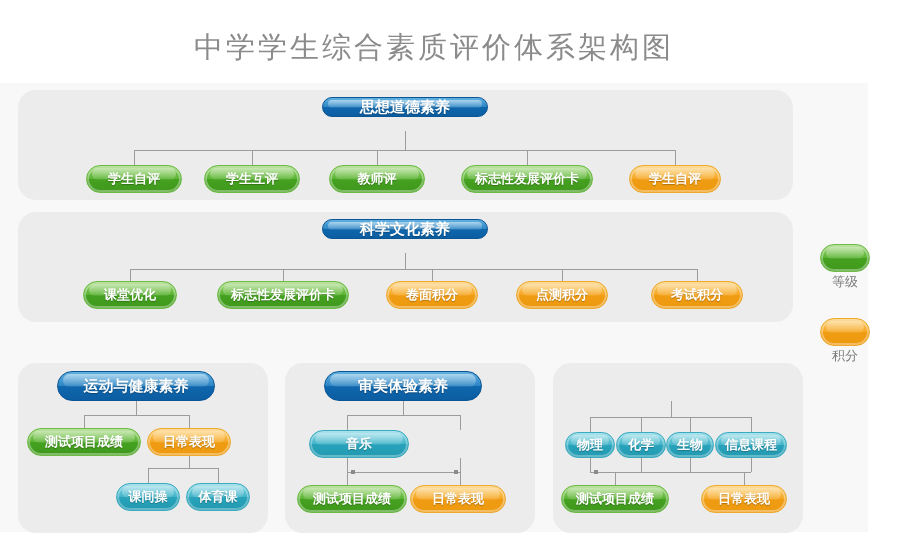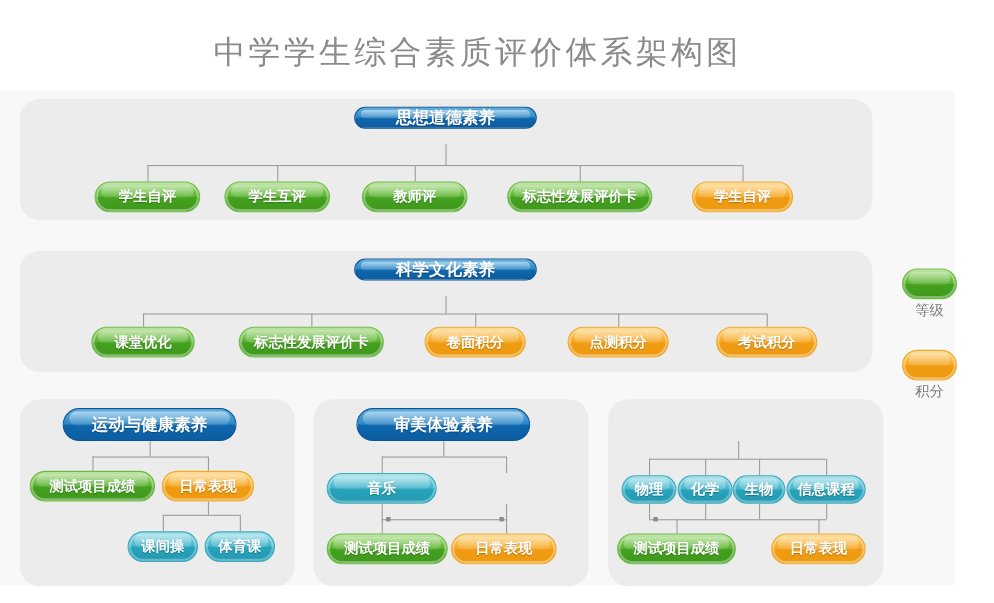--- a/index.html
+++ b/index.html
@@ -54,21 +54,21 @@
   <i class="vl" style="left:509px;top:60px;height:15px"></i>
   <i class="vl" style="left:657px;top:60px;height:15px"></i>
   <div class="pill root blue" style="left:304px;top:7px;width:166px">思想道德素养</div>
   <div class="pill child green" style="left:68px;top:75px;width:96px">学生自评</div>
   <div class="pill child green" style="left:186px;top:75px;width:96px">学生互评</div>
   <div class="pill child green" style="left:311px;top:75px;width:96px">教师评</div>
   <div class="pill child green" style="left:443px;top:75px;width:132px">标志性发展评价卡</div>
   <div class="pill child orange" style="left:611px;top:75px;width:92px">学生自评</div>
 </section>
 
-<section class="panel" style="left:18px;top:228px;width:775px;height:110px">
+<section class="panel" style="left:18px;top:212px;width:775px;height:110px">
   <i class="vl" style="left:387px;top:41px;height:16px"></i>
   <i class="hl" style="left:112px;top:57px;width:567px"></i>
   <i class="vl" style="left:112px;top:57px;height:12px"></i>
   <i class="vl" style="left:265px;top:57px;height:12px"></i>
   <i class="vl" style="left:414px;top:57px;height:12px"></i>
   <i class="vl" style="left:544px;top:57px;height:12px"></i>
   <i class="vl" style="left:679px;top:57px;height:12px"></i>
   <div class="pill root blue" style="left:304px;top:7px;width:166px">科学文化素养</div>
   <div class="pill child green" style="left:65px;top:69px;width:94px">课堂优化</div>
   <div class="pill child green" style="left:199px;top:69px;width:132px">标志性发展评价卡</div>
@@ -97,21 +97,21 @@
   <i class="vl" style="left:118px;top:38px;height:14px"></i>
   <i class="hl" style="left:62px;top:52px;width:113px"></i>
   <i class="vl" style="left:62px;top:52px;height:15px"></i>
   <i class="vl" style="left:175px;top:52px;height:15px"></i>
   <i class="vl" style="left:62px;top:95px;height:27px"></i>
   <i class="vl" style="left:175px;top:95px;height:27px"></i>
   <i class="hl" style="left:62px;top:109px;width:113px"></i>
   <i class="dot" style="left:66px;top:107px"></i>
   <i class="dot" style="left:169px;top:107px"></i>
   <div class="pill root3 blue" style="left:39px;top:8px;width:158px">审美体验素养</div>
-  <div class="pill child cyan" style="left:12px;top:67px;width:100px">音乐</div>
+  <div class="pill child cyan" style="left:24px;top:67px;width:100px">音乐</div>
   <div class="pill child green" style="left:12px;top:122px;width:110px">测试项目成绩</div>
   <div class="pill child orange" style="left:125px;top:122px;width:96px">日常表现</div>
 </section>
 
 <section class="panel" style="left:553px;top:363px;width:250px;height:170px">
   <i class="vl" style="left:118px;top:38px;height:16px"></i>
   <i class="hl" style="left:37px;top:54px;width:161px"></i>
   <i class="vl" style="left:37px;top:54px;height:15px"></i>
   <i class="vl" style="left:88px;top:54px;height:15px"></i>
   <i class="vl" style="left:137px;top:54px;height:15px"></i>

